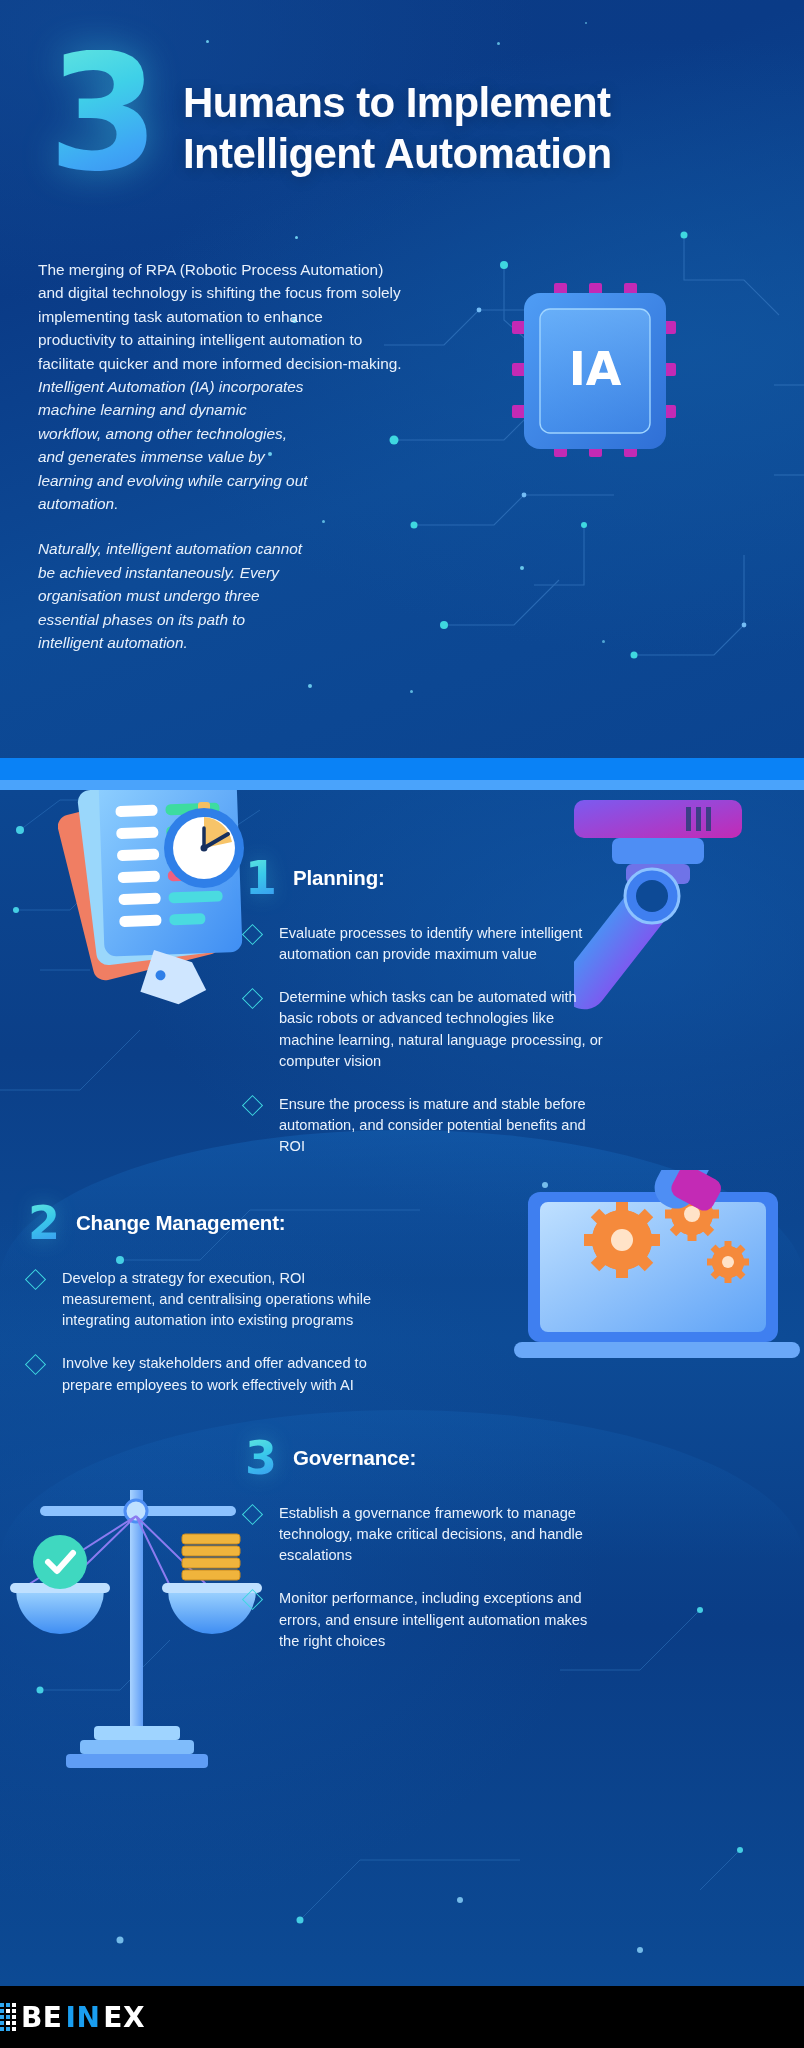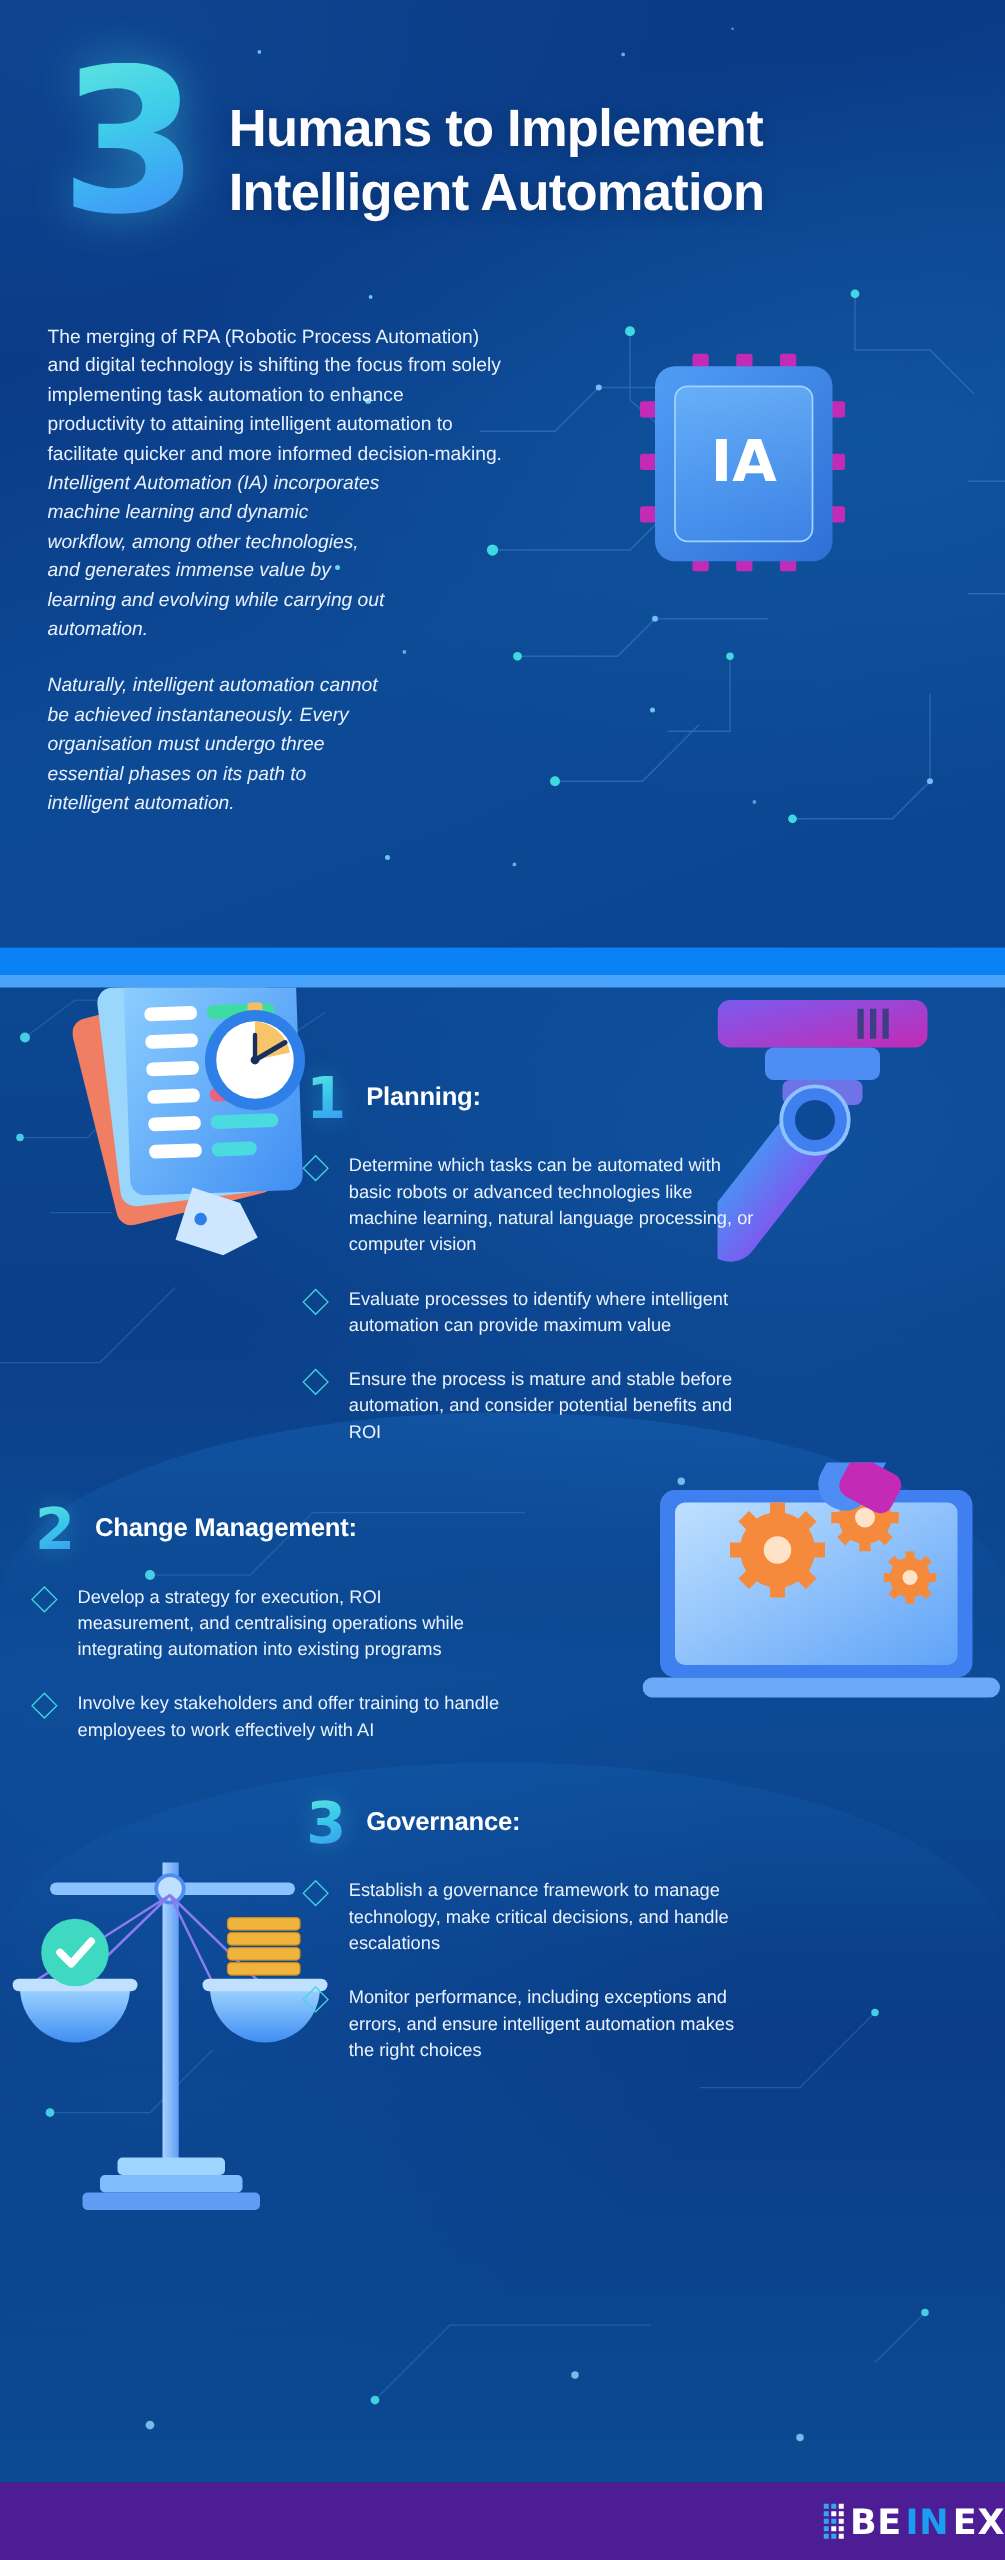--- a/index.html
+++ b/index.html
@@ -94,21 +94,21 @@
   .s1 { left:245px; top:65px; width:360px; }
   .s2 { left:28px; top:410px; width:372px; }
   .s3 { left:245px; top:645px; width:360px; }
 
   
   .art { position:absolute; z-index:4; }
 
   
   .footer {
     position:absolute; left:0; top:1986px; width:804px; height:62px;
-    background:#4c1d95; display:flex; align-items:center; justify-content:flex-end; z-index:20;
+    background:#000000; display:flex; align-items:center; justify-content:flex-start; z-index:20;
   }
   .logo { display:flex; align-items:center; gap:3px; }
   .logo-grid { display:grid; grid-template-columns:repeat(3,4px); grid-template-rows:repeat(5,4px); gap:2px; margin-right:2px;}
   .logo-grid i { background:#2fa8f0; display:block; width:4px; height:4px; }
   .logo-grid i.w { background:#ffffff; }
   .logo-text { font-size:28px; font-weight:700; letter-spacing:.5px;
      font-family:"DejaVu Sans", sans-serif; }
   .lw { color:#ffffff; } .lb { color:#1a9ef0; }
 </style>
 </head>
@@ -417,46 +417,46 @@
     </svg>
 
     <div class="step s1">
       <div class="step-head">
         <span class="step-num">1</span>
         <span class="step-title">Planning:</span>
       </div>
       <div class="bullets">
         <div class="bullet">
           <span class="dia"></span>
+          <span class="btxt">Evaluate processes to identify where intelligent automation can provide maximum value</span>
+        </div>
+        <div class="bullet">
+          <span class="dia"></span>
           <span class="btxt">Determine which tasks can be automated with basic robots or advanced technologies like machine learning, natural language processing, or computer vision</span>
-        </div>
-        <div class="bullet">
-          <span class="dia"></span>
-          <span class="btxt">Evaluate processes to identify where intelligent automation can provide maximum value</span>
         </div>
         <div class="bullet">
           <span class="dia"></span>
           <span class="btxt">Ensure the process is mature and stable before automation, and consider potential benefits and ROI</span>
         </div>
       </div>
     </div>
 
     <div class="step s2">
       <div class="step-head">
         <span class="step-num">2</span>
         <span class="step-title">Change Management:</span>
       </div>
       <div class="bullets">
         <div class="bullet">
           <span class="dia"></span>
           <span class="btxt">Develop a strategy for execution, ROI measurement, and centralising operations while integrating automation into existing programs</span>
         </div>
         <div class="bullet">
           <span class="dia"></span>
-          <span class="btxt">Involve key stakeholders and offer training to handle employees to work effectively with AI</span>
+          <span class="btxt">Involve key stakeholders and offer advanced to prepare employees to work effectively with AI</span>
         </div>
       </div>
     </div>
 
     <div class="step s3">
       <div class="step-head">
         <span class="step-num">3</span>
         <span class="step-title">Governance:</span>
       </div>
       <div class="bullets">

